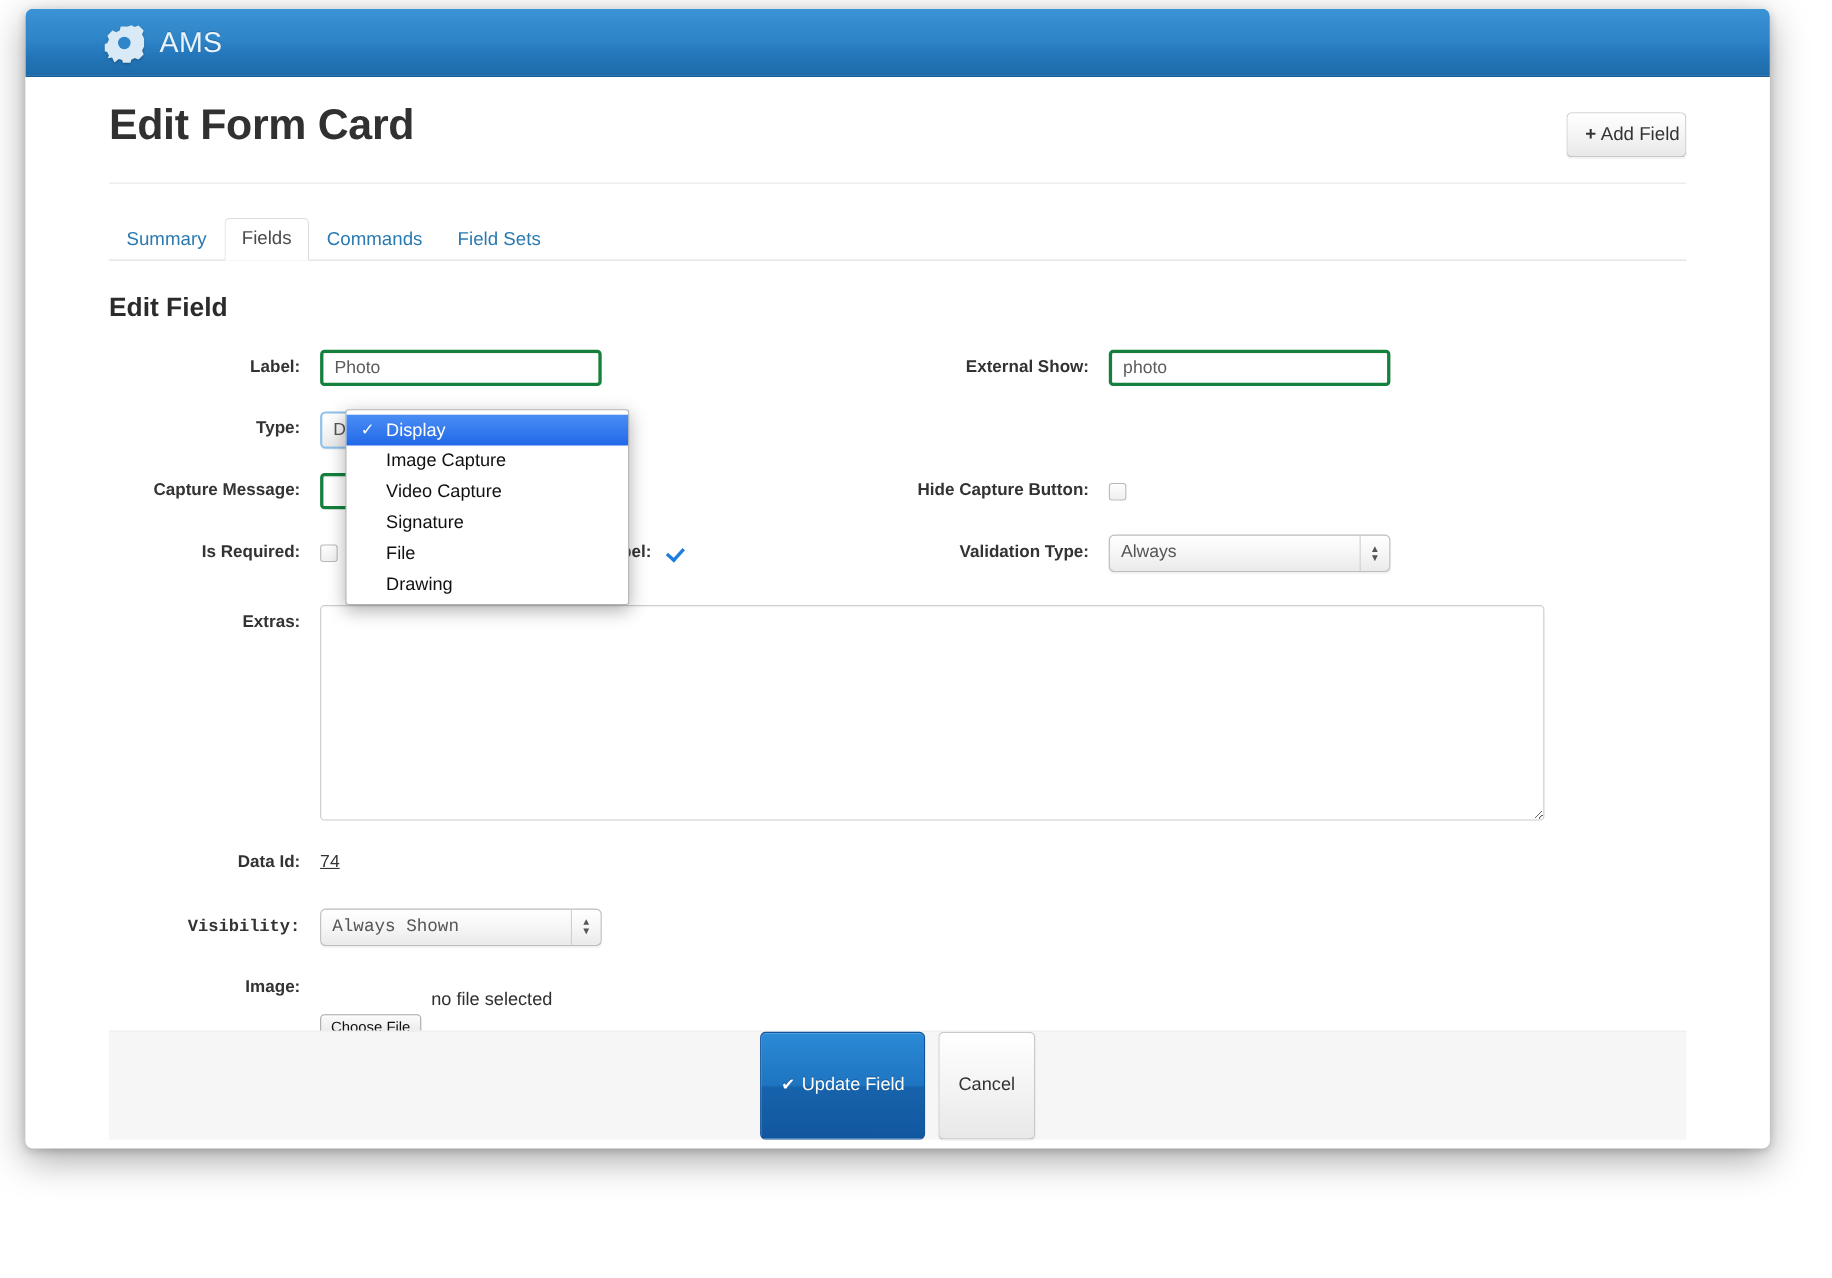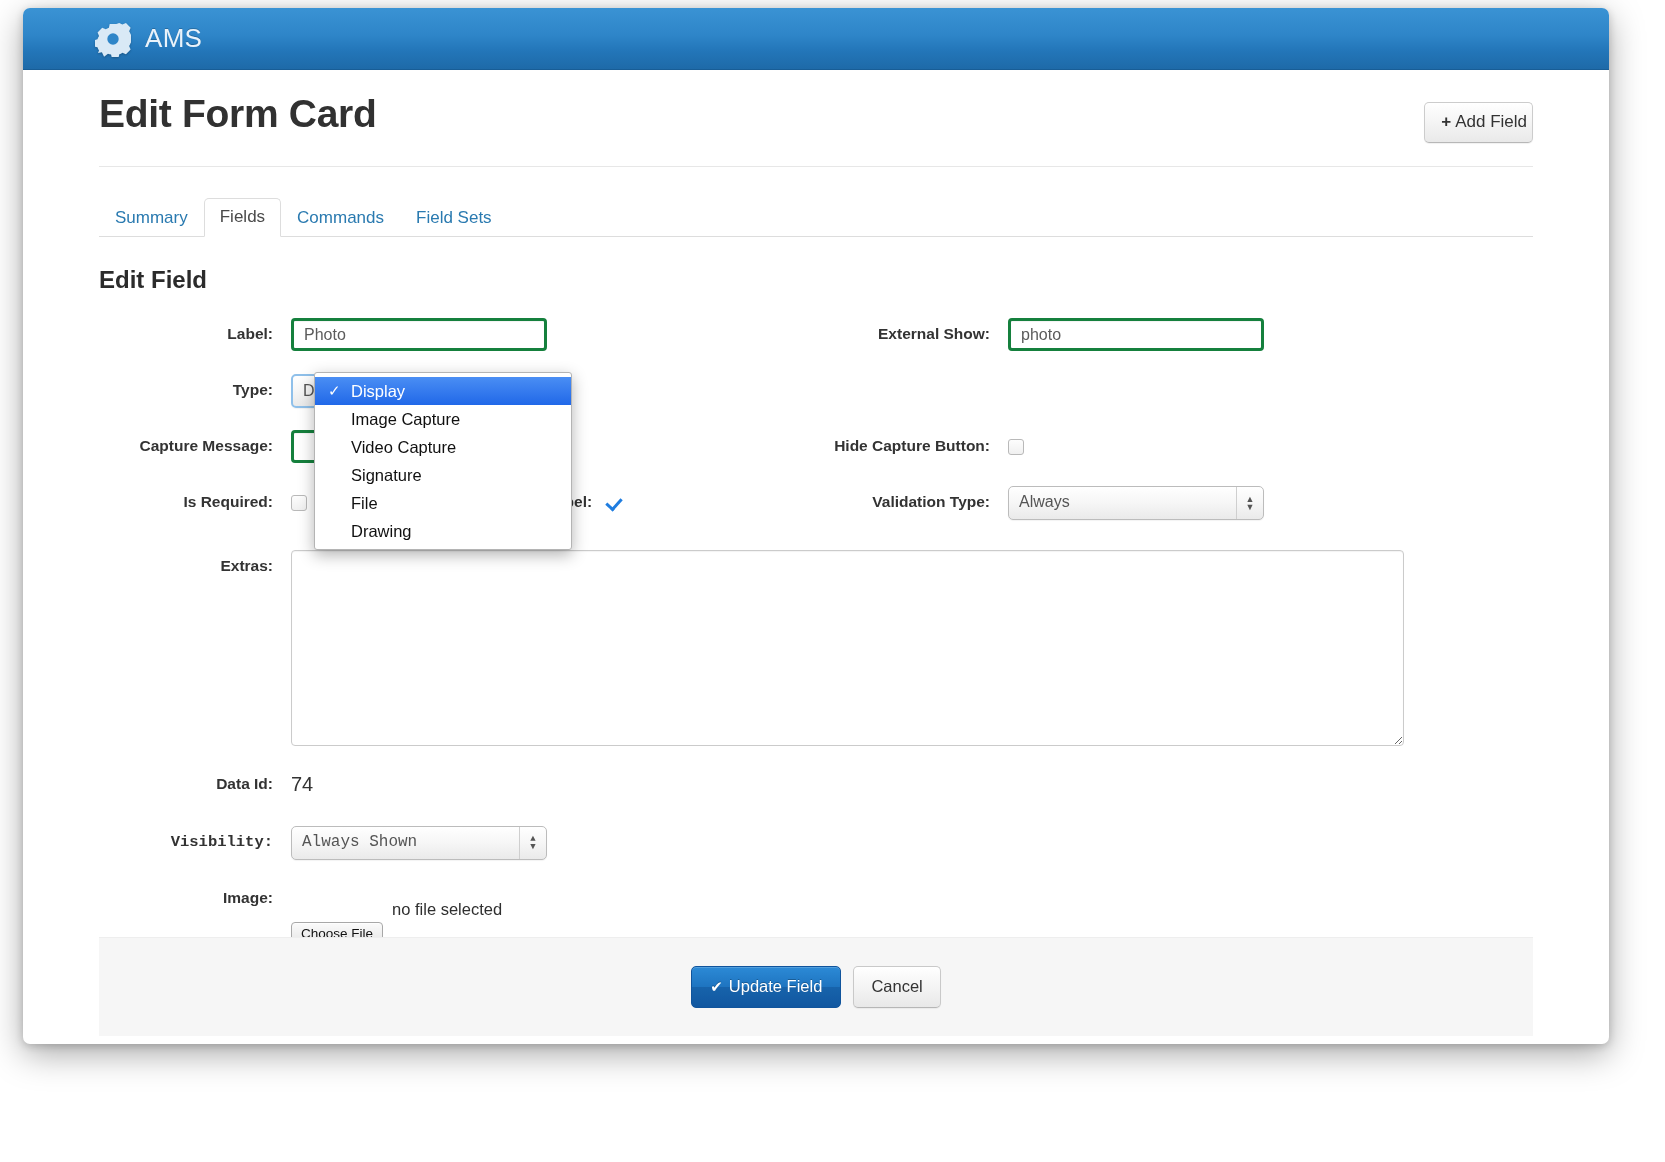--- a/index.html
+++ b/index.html
@@ -301,24 +301,25 @@
     box-shadow: inset 0 1px 1px rgba(0,0,0,0.05);
     resize: both;
     font-family: "Liberation Sans", sans-serif;
     font-size: 15px;
     padding: 8px;
     outline: none;
     display: block;
   }
 
   .static-val {
-    font-size: 20px;
+    font-size: 16px;
     color: #333333;
     padding-top: 6px;
     line-height: 20px;
+    text-decoration: underline;
   }
 
   .file-row { display: flex; align-items: center; padding-top: 4px; }
   .btn-choose-file {
     font-size: 13.5px;
     font-family: "Liberation Sans", sans-serif;
     color: #111111;
     background: linear-gradient(to bottom, #fbfbfb 0%, #efefef 50%, #e3e3e3 100%);
     border: 1px solid #a8a8a8;
     border-radius: 4px;
@@ -339,21 +340,20 @@
   
   .footer {
     position: absolute;
     left: 76px;
     right: 76px;
     bottom: 8px;
     height: 98px;
     background: #f6f6f6;
     border-top: 1px solid #eeeeee;
     display: flex;
-    align-items: center;
     justify-content: center;
     gap: 12px;
   }
   .btn-primary {
     font-size: 16.5px;
     color: #ffffff;
     background: linear-gradient(to bottom, #2c8ad6 0%, #1e74c0 50%, #1763ab 51%, #1157a0 100%);
     border: 1px solid #10549c;
     border-radius: 5px;
     padding: 10px 18px 11px 18px;

